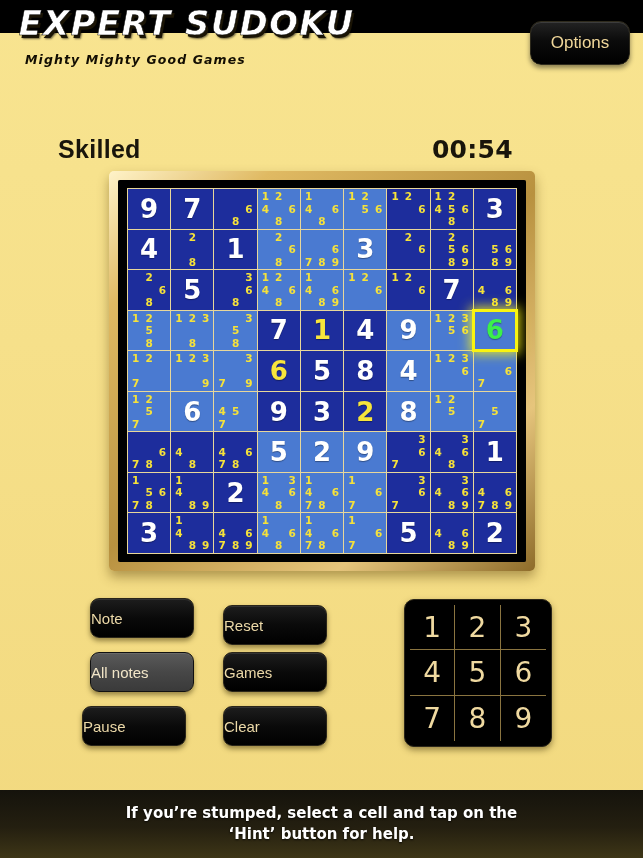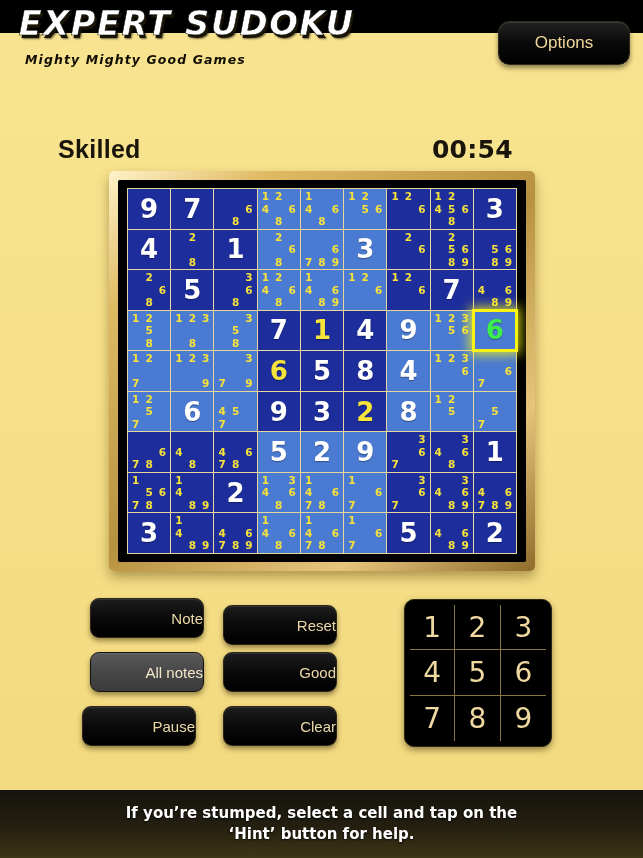--- a/index.html
+++ b/index.html
@@ -45,21 +45,21 @@
     font-weight: 700;
     font-style: italic;
     letter-spacing: 1.1px;
     color: #120d02;
     margin-top: 10px;
     margin-left: 3px;
     white-space: nowrap;
   }
   #options-button {
     position: absolute; top: 21px; right: 13px;
-    width: 132px; height: 44px;
+    width: 100px; height: 44px;
     border-radius: 11px;
     background: linear-gradient(180deg, #232323 0%, #0b0b0b 45%, #000 100%);
     border: 1px solid #2e2a1c;
     box-shadow: 0 3px 5px rgba(0,0,0,.45), inset 0 1px 0 rgba(255,255,255,.12);
     display: flex; align-items: center; justify-content: center;
     color: #f0d79a;
     font-size: 17px;
     cursor: pointer;
     z-index: 6;
   }
@@ -143,26 +143,26 @@
     color: #f6e23a;
     font-family: "DejaVu Sans", sans-serif;
     display: flex; align-items: center; justify-content: center;
   }
   .notes span.n0 { visibility: hidden; }
 
   
   #controls { position: absolute; left: 0; top: 596px; width: 643px; height: 160px; }
   .ctl-btn {
     position: absolute;
-    width: 114px; height: 40px;
+    width: 104px; height: 40px;
     border-radius: 9px;
     background: linear-gradient(180deg, #1d1d1d 0%, #0a0a0a 50%, #000 100%);
     border: 1px solid #2b2619;
     box-shadow: 0 3px 5px rgba(60,45,5,.5), inset 0 1px 0 rgba(255,255,255,.10);
-    display: flex; align-items: center; justify-content: flex-end;
+    display: flex; align-items: center; justify-content: flex-start;
     color: #ecd9a8; font-size: 15px; cursor: pointer;
   }
   .ctl-btn.active {
     background: linear-gradient(180deg, #5a5a5a 0%, #474747 50%, #3a3a3a 100%);
     border: 1px solid #111;
     color: #f2e6c8;
   }
   #btn-note     { left: 90px;  top: 2px; }
   #btn-allnotes { left: 90px;  top: 56px; }
   #btn-pause    { left: 82px;  top: 110px; }
@@ -999,21 +999,21 @@
     <div class="ctl-btn active" id="btn-allnotes">
       <span>All notes</span>
     </div>
     <div class="ctl-btn" id="btn-pause">
       <span>Pause</span>
     </div>
     <div class="ctl-btn" id="btn-reset">
       <span>Reset</span>
     </div>
     <div class="ctl-btn" id="btn-hint">
-      <span>Good</span>
+      <span>Games</span>
     </div>
     <div class="ctl-btn" id="btn-clear">
       <span>Clear</span>
     </div>
 
     <div id="numpad">
         <div class="numkey">1</div>
         <div class="numkey">2</div>
         <div class="numkey">3</div>
         <div class="numkey">4</div>

